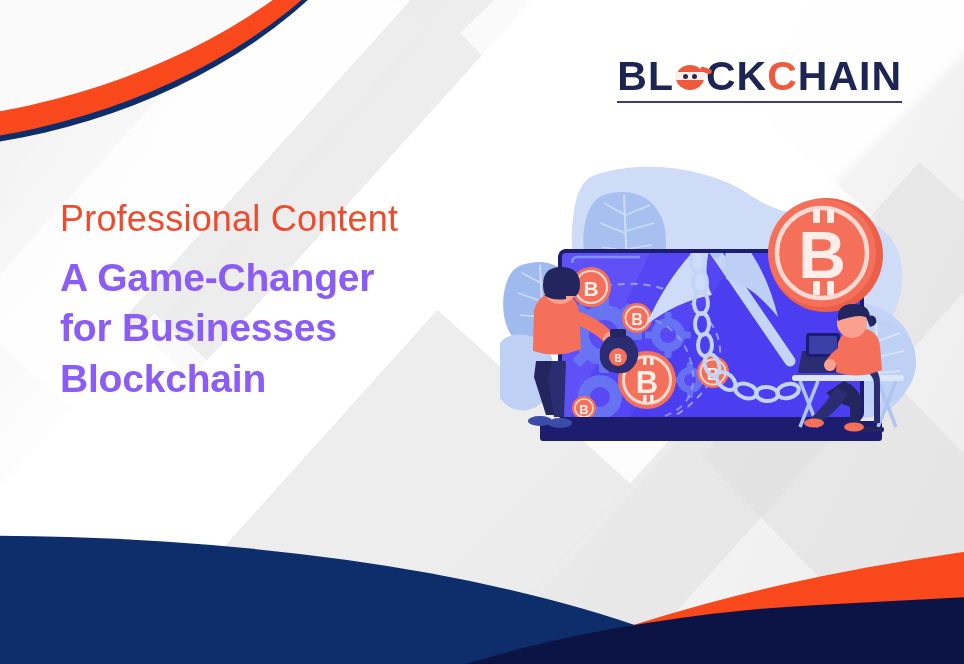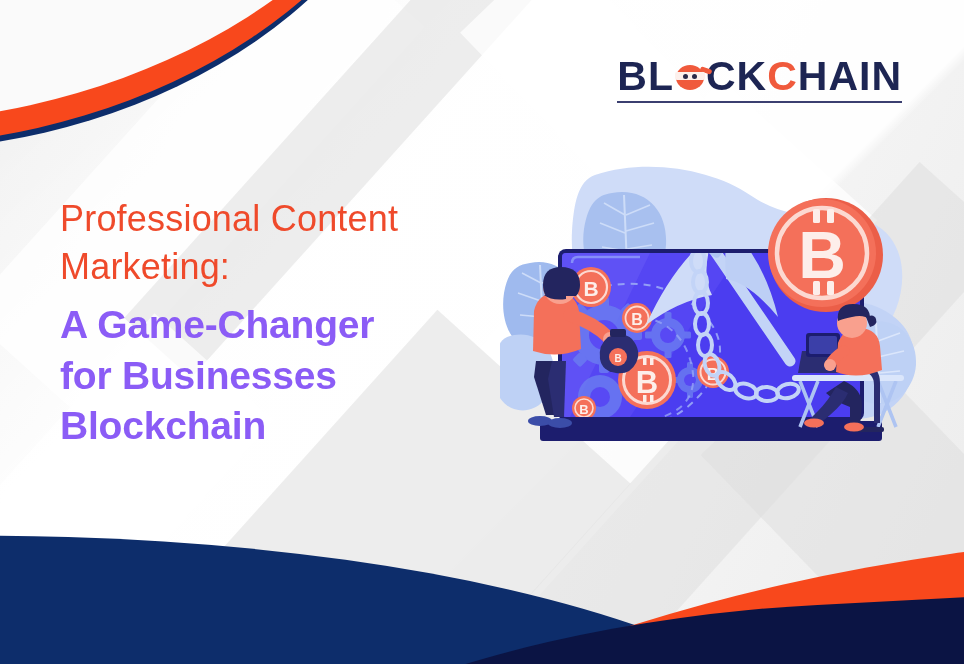--- a/index.html
+++ b/index.html
@@ -156,21 +156,20 @@
       </span>
       <span>CK</span>
       <span class="logo-c">C</span>
       <span>HAIN</span>
     </div>
     <div class="logo-rule"></div>
   </div>
 
   <div id="headline">
     <div class="h-orange">Professional Content</div>
-    <div class="h-orange">Marketing:</div>
     <div class="h-navy">A Game-Changer</div>
     <div class="h-navy" style="margin-top:0;">for Businesses</div>
     <div class="h-navy" style="margin-top:0;">Blockchain</div>
   </div>
 
   <div id="illo">
     <svg viewBox="0 0 450 300" xmlns="http://www.w3.org/2000/svg">
       <defs>
         <clipPath id="screenClip">
           <rect x="62" y="88" width="298" height="164" rx="4"></rect>

